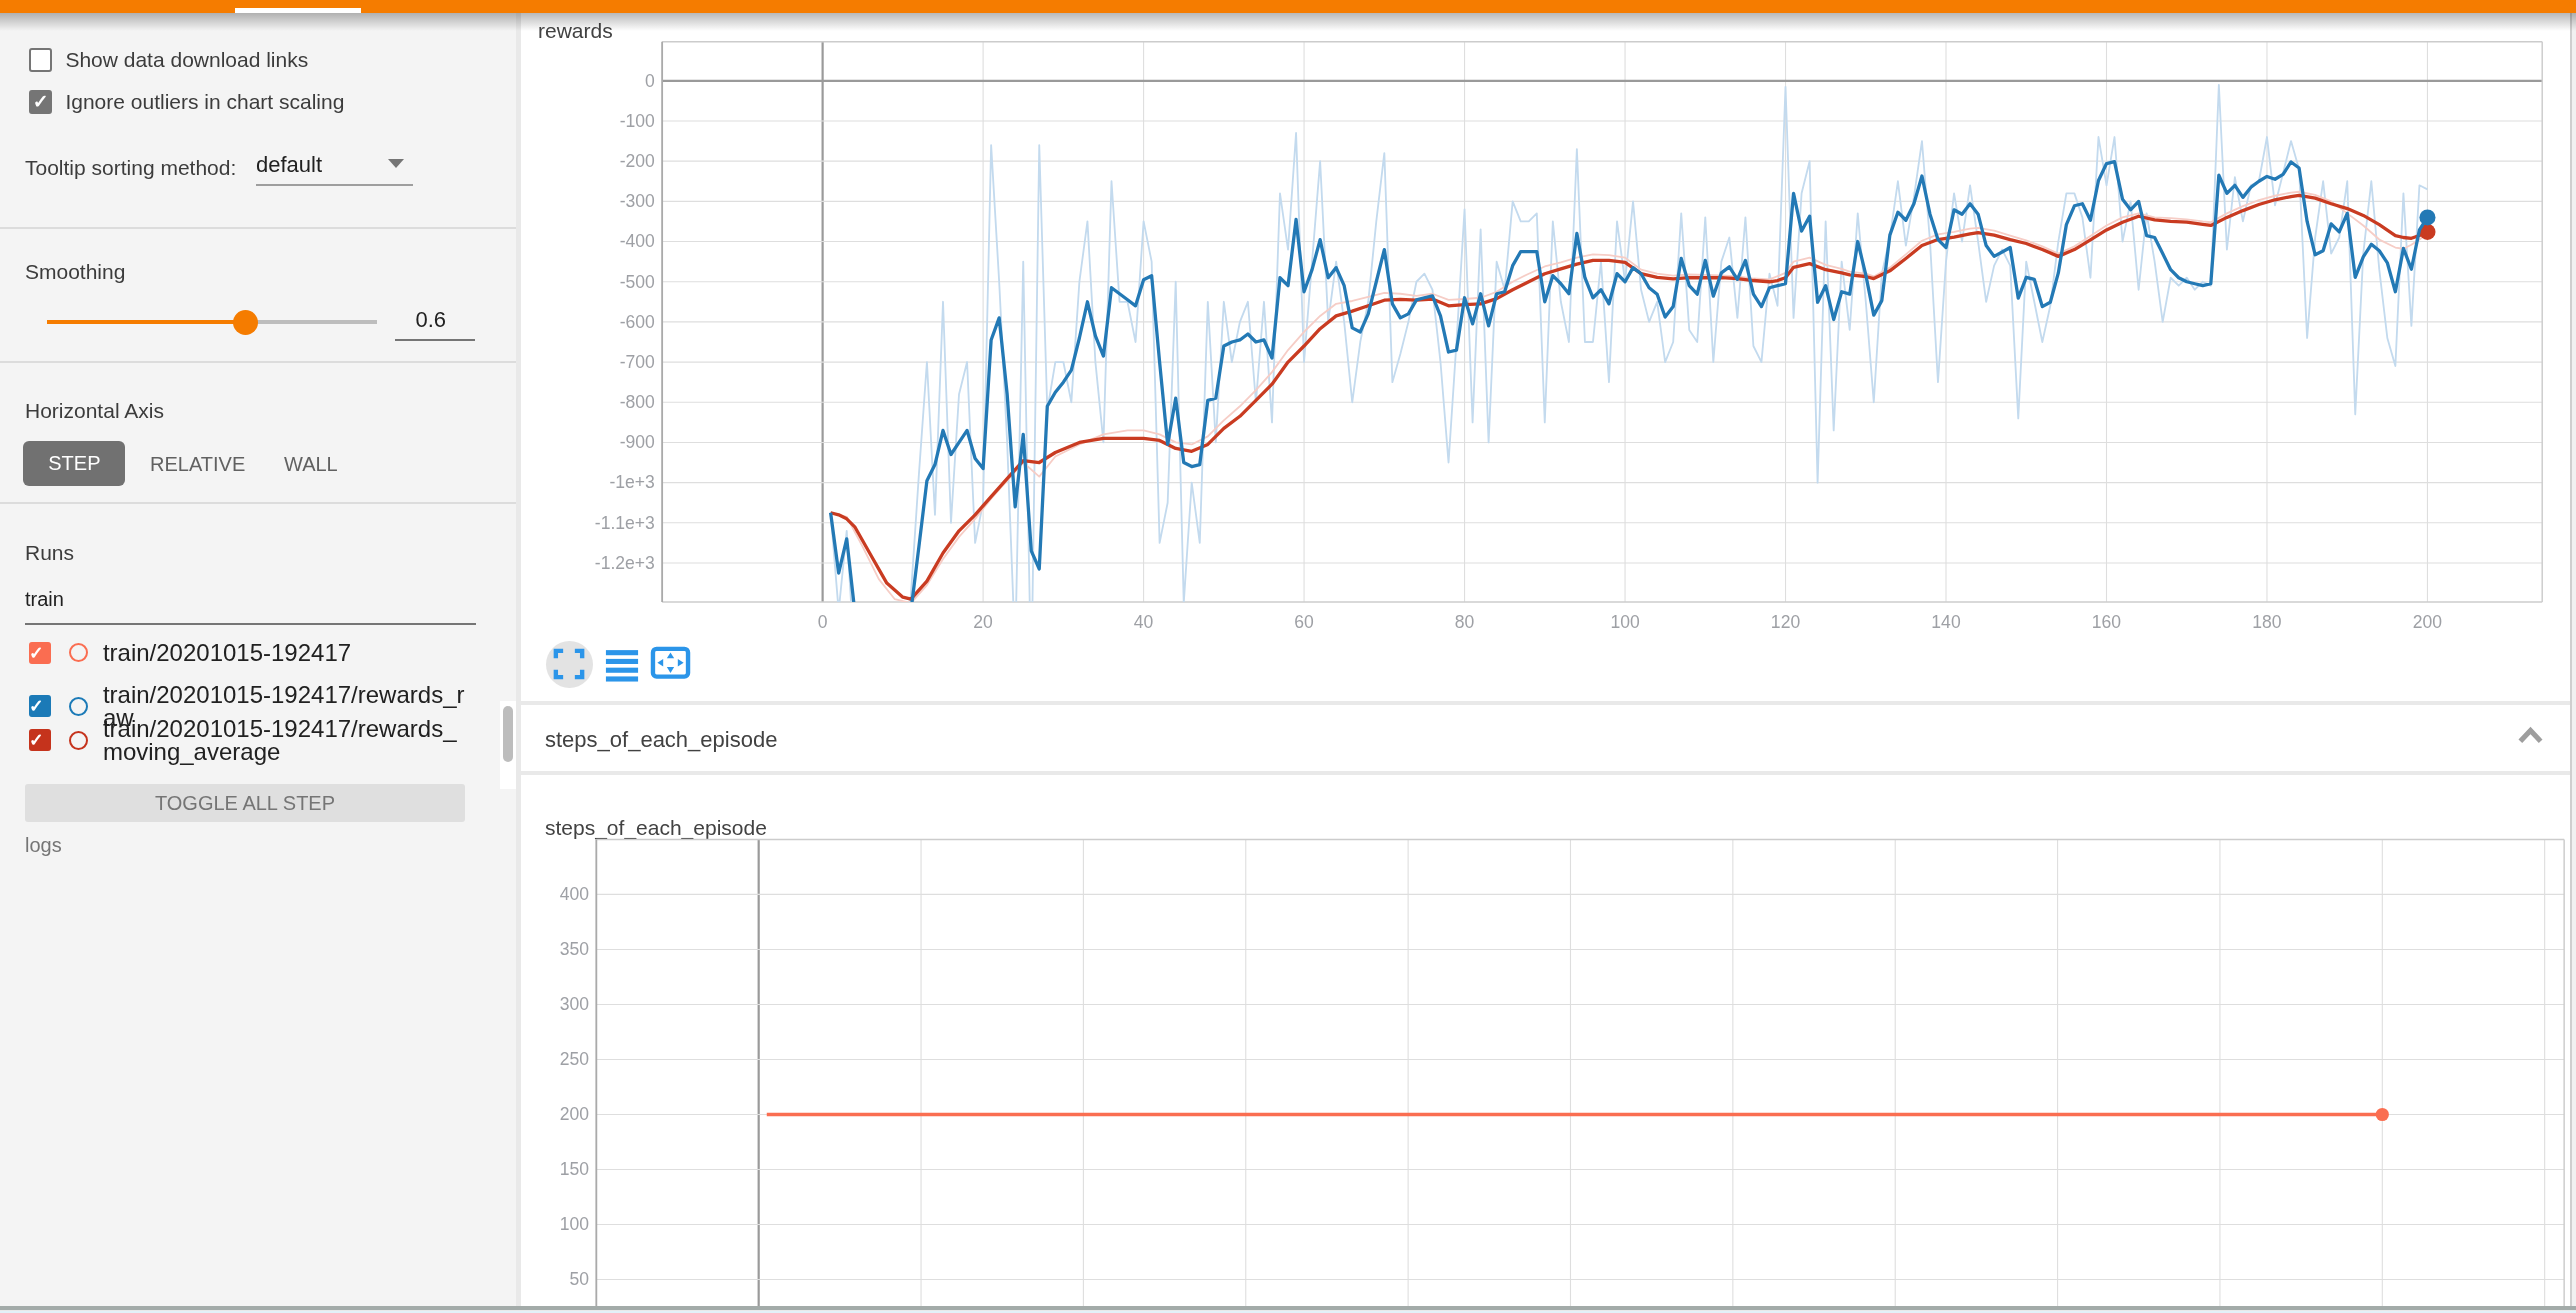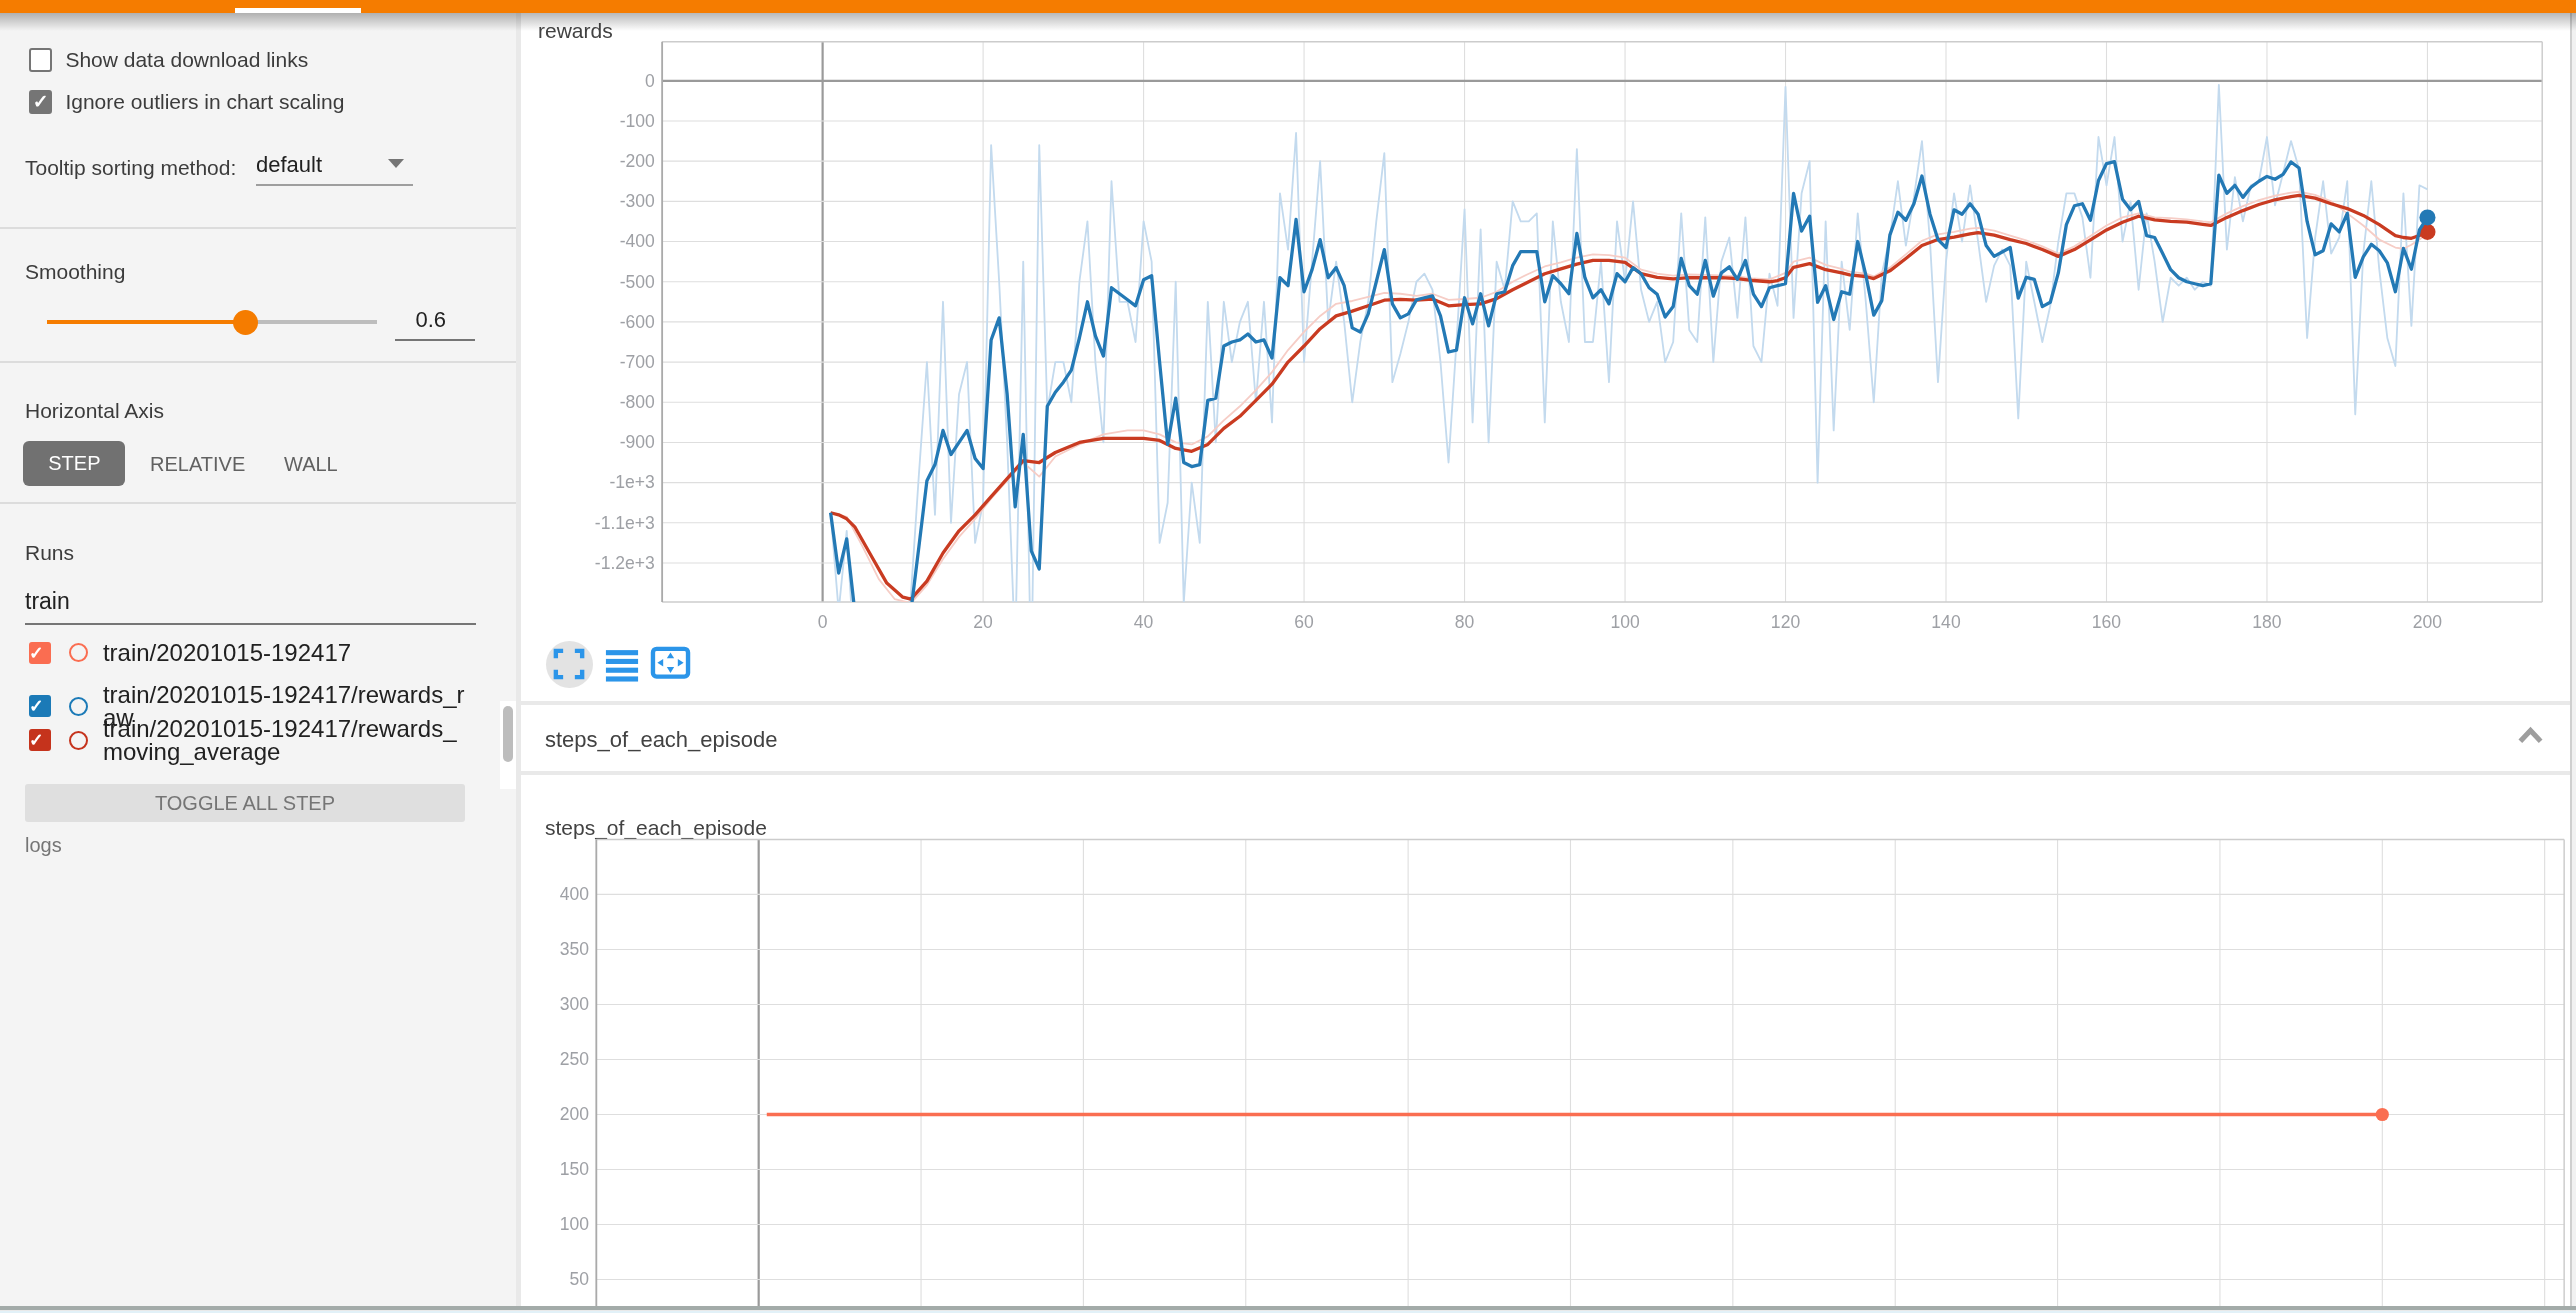--- a/index.html
+++ b/index.html
@@ -92,21 +92,21 @@
   <div class="abs" id="step-btn" style="left:23.4px;top:428px;width:102px;height:45px;">
     <span>STEP</span>
   </div>
   <div class="abs axis-opt" style="left:150px;top:440px;"><span>RELATIVE</span></div>
   <div class="abs axis-opt" style="left:284px;top:440px;"><span>WALL</span></div>
 
   <div class="abs divider" style="top:489px;"></div>
 
   <div class="abs sb-label" style="left:25px;top:528px;">Runs</div>
   <div class="abs" style="left:25px;top:575px;width:451px;">
-    <span style="font-size:23px;color:#212121;">train</span>
+    <span style="font-size:20px;color:#212121;">train</span>
     <div class="underline abs" style="left:0;top:35px;width:451px;background:#757575;"></div>
   </div>
 
   <div class="abs sb-row" style="left:29px;top:628px;">
     <span class="runbox" style="background: rgb(250, 109, 81);"><span class="mark">✓</span></span>
     <span class="runcircle" style="margin-left: 18.3px; border-color: rgb(250, 109, 81);"></span>
     <span class="runlabel" style="margin-left:14.6px;">train/20201015-192417</span>
   </div>
   <div class="abs sb-row" style="left:29px;top:670px;">
     <span class="runbox" style="background: rgb(27, 122, 183);"><span class="mark">✓</span></span>

